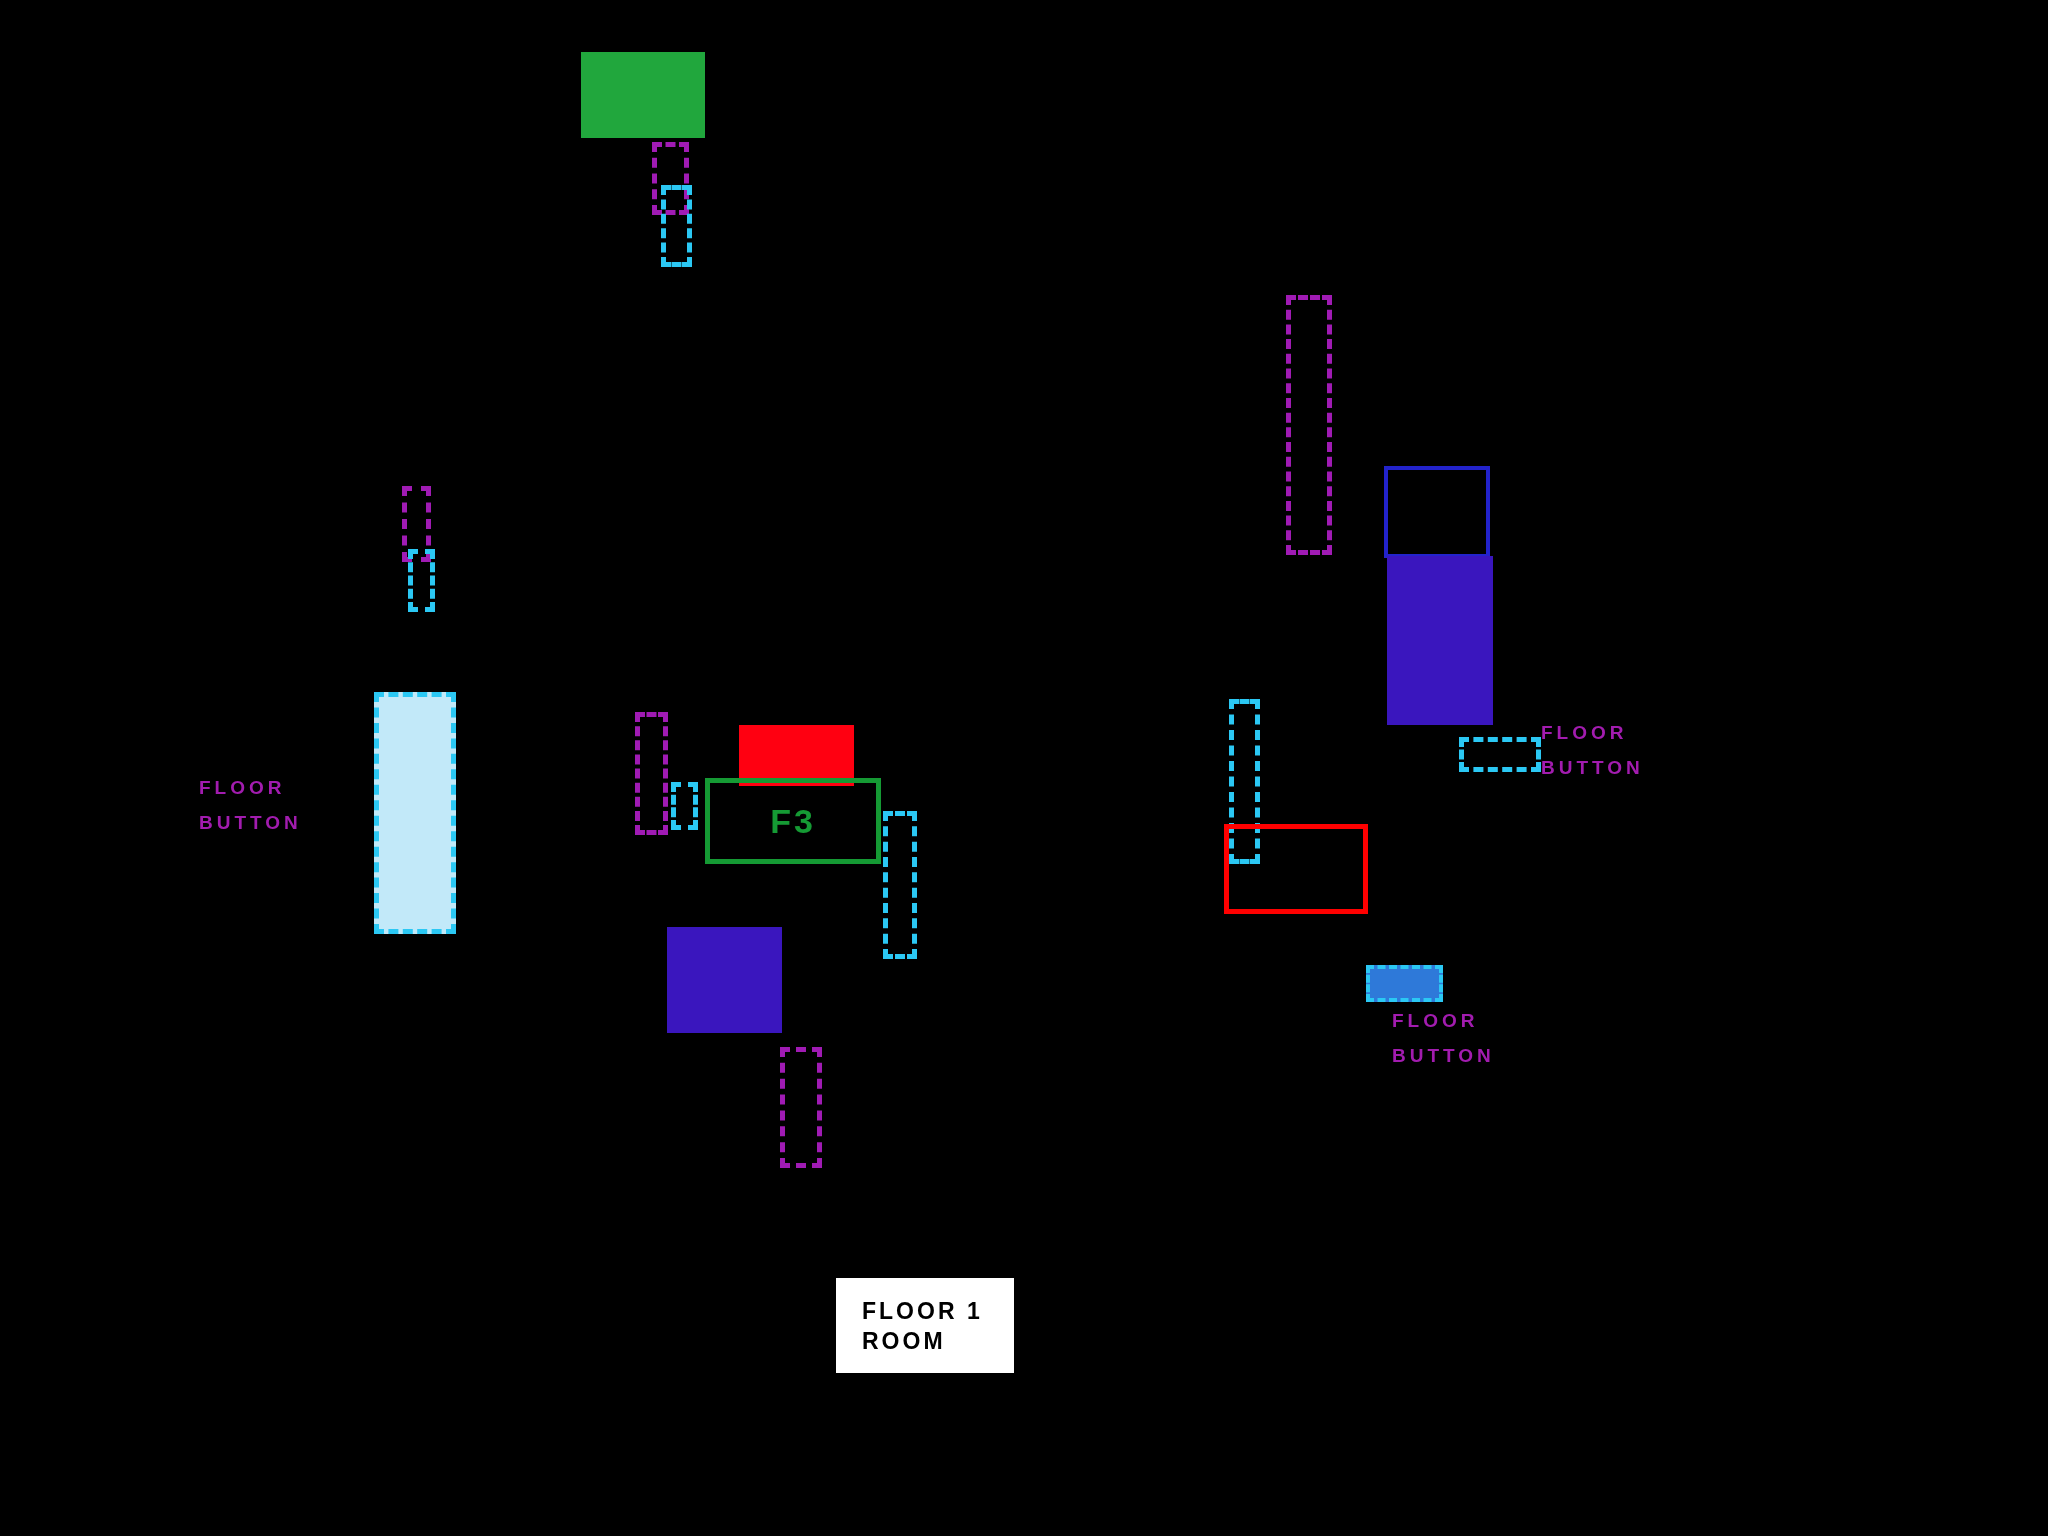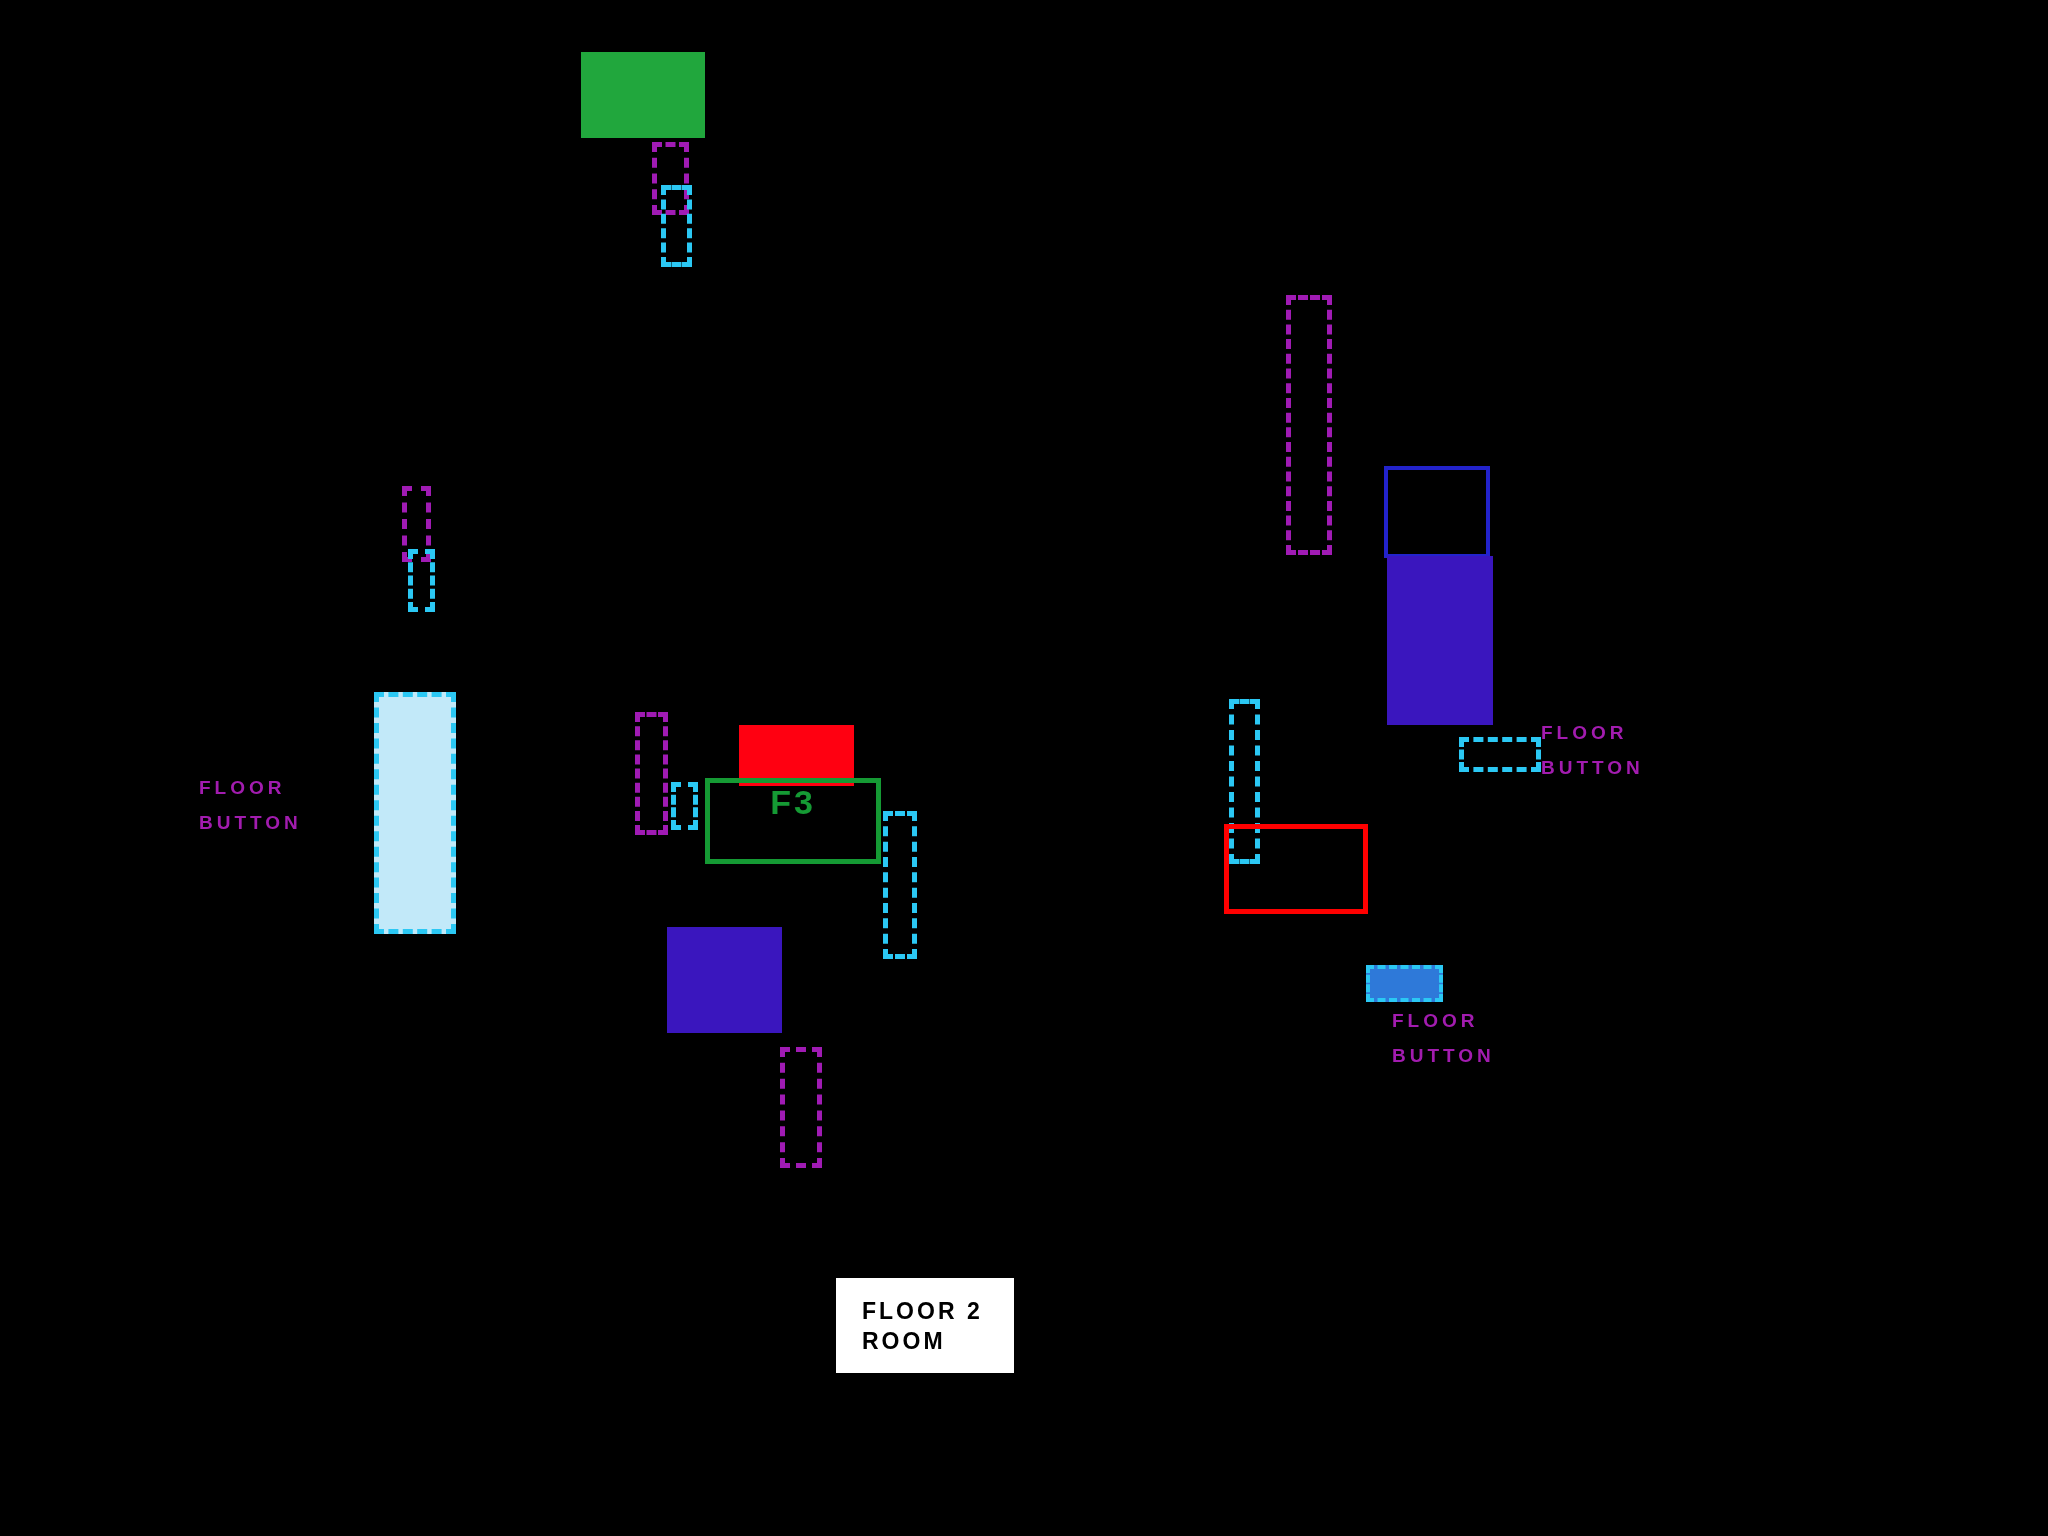--- a/index.html
+++ b/index.html
@@ -58,21 +58,21 @@
     color: var(--label-purple);
     font-weight: bold;
     font-size: 19px;
     letter-spacing: 4px;
     line-height: 35px;
     white-space: nowrap;
   }
   .f3-box {
     border: 5px solid var(--f3-green);
     display: flex;
-    align-items: flex-start;
+    align-items: center;
     justify-content: center;
   }
   .f3-text {
     color: var(--f3-green);
     font-weight: bold;
     font-size: 34px;
     letter-spacing: 3px;
   }
   .room-plate {
     background: #FFFFFF;
@@ -112,21 +112,21 @@
   <div class="abs dash-cyan" style="left:671px; top:782px; width:27px; height:48px;"></div>
   <div class="abs red-block" style="left:739px; top:725px; width:115px; height:61px;"></div>
   <div class="abs f3-box" style="left:705px; top:778px; width:176px; height:86px;">
     <span class="f3-text">F3</span>
   </div>
   <div class="abs dash-cyan" style="left:883px; top:811px; width:34px; height:148px;"></div>
   <div class="abs indigo-block" style="left:667px; top:927px; width:115px; height:106px;"></div>
   <div class="abs dash-purple" style="left:780px; top:1047px; width:42px; height:121px;"></div>
 
   <div class="abs room-plate" style="left:836px; top:1278px; width:178px; height:95px;">
-    <div>FLOOR 2</div>
+    <div>FLOOR 1</div>
     <div>ROOM</div>
   </div>
 
   <div class="abs dash-purple" style="left:1286px; top:295px; width:46px; height:260px;"></div>
   <div class="abs outline-blue" style="left:1384px; top:466px; width:106px; height:92px;"></div>
   <div class="abs indigo-block" style="left:1387px; top:556px; width:106px; height:169px;"></div>
 
   <div class="abs dash-cyan" style="left:1459px; top:737px; width:82px; height:35px;"></div>
   <div class="abs floor-label" style="left:1541px; top:715px;">
     <div>FLOOR</div>

